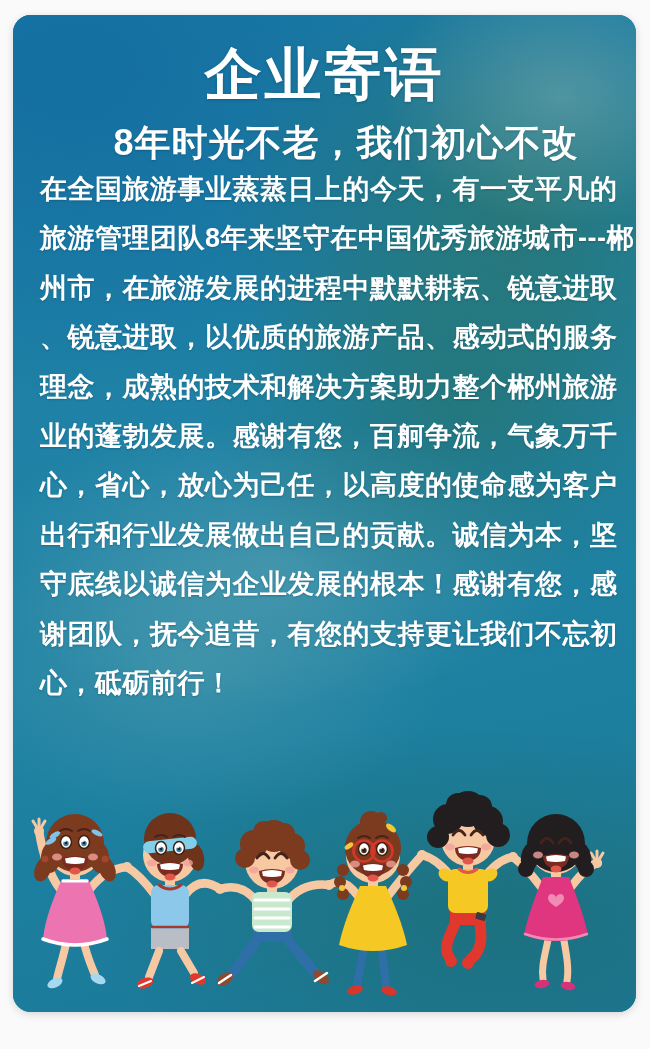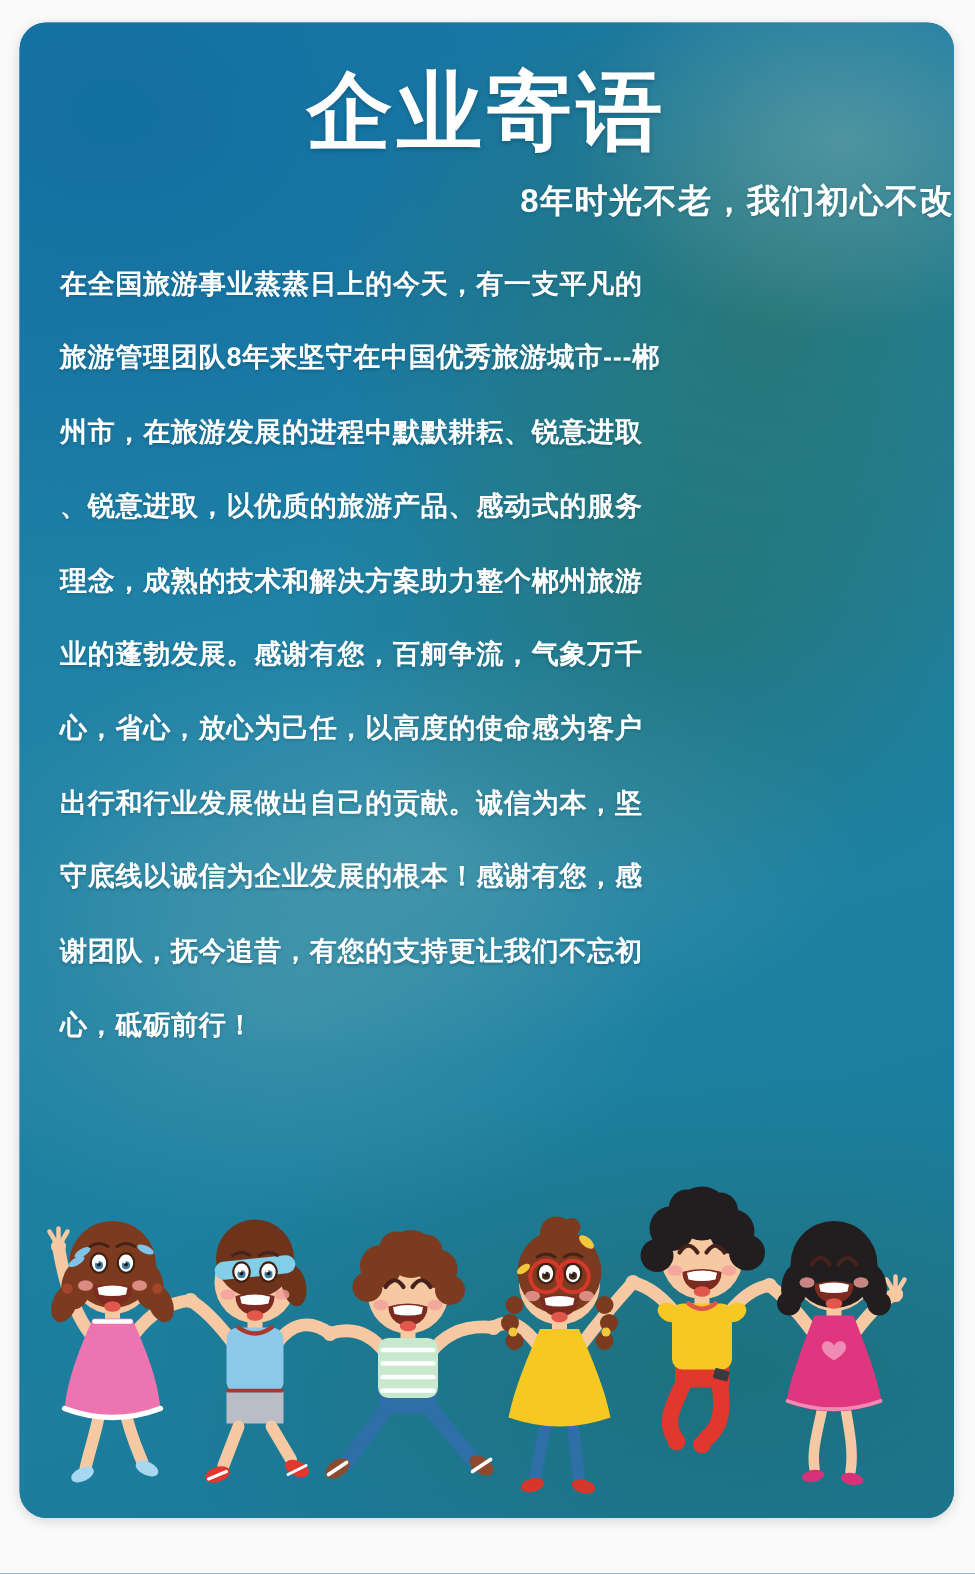--- a/index.html
+++ b/index.html
@@ -26,28 +26,28 @@
       radial-gradient(ellipse 700px 520px at 10% 6%, #146fa1, rgba(20,111,161,0) 62%),
       linear-gradient(165deg,#1a7aa4 0%,#2083a6 45%,#1d80a0 70%,#1b7898 100%);
   }
   .content{position:absolute;inset:0;color:#fff;}
   .title{
     position:absolute;top:22px;left:0;right:0;text-align:center;
     font-size:57px;font-weight:700;letter-spacing:3px;
     text-shadow:0 1px 3px rgba(0,50,70,.35);
   }
   .subtitle{
-    position:absolute;top:104px;left:0;right:0;text-align:right;
-    font-size:22px;font-weight:700;letter-spacing:1px;
+    position:absolute;top:104px;left:0;right:0;text-align:center;
+    font-size:36px;font-weight:700;letter-spacing:1px;
     text-shadow:0 1px 2px rgba(0,50,70,.3);
     padding-left:43px;
   }
   .body-text{
     position:absolute;top:150px;left:27px;right:20px;
-    font-size:18px;font-weight:700;letter-spacing:.5px;
+    font-size:27px;font-weight:700;letter-spacing:.5px;
     text-shadow:0 1px 2px rgba(0,50,70,.3);
   }
   .body-text .line{height:49.4px;line-height:49.4px;white-space:nowrap;}
   .kids{position:absolute;left:0;bottom:8px;width:623px;height:235px;}
 </style>
 </head>
 <body>
 
 <div class="card">
   <div class="bg"></div>

